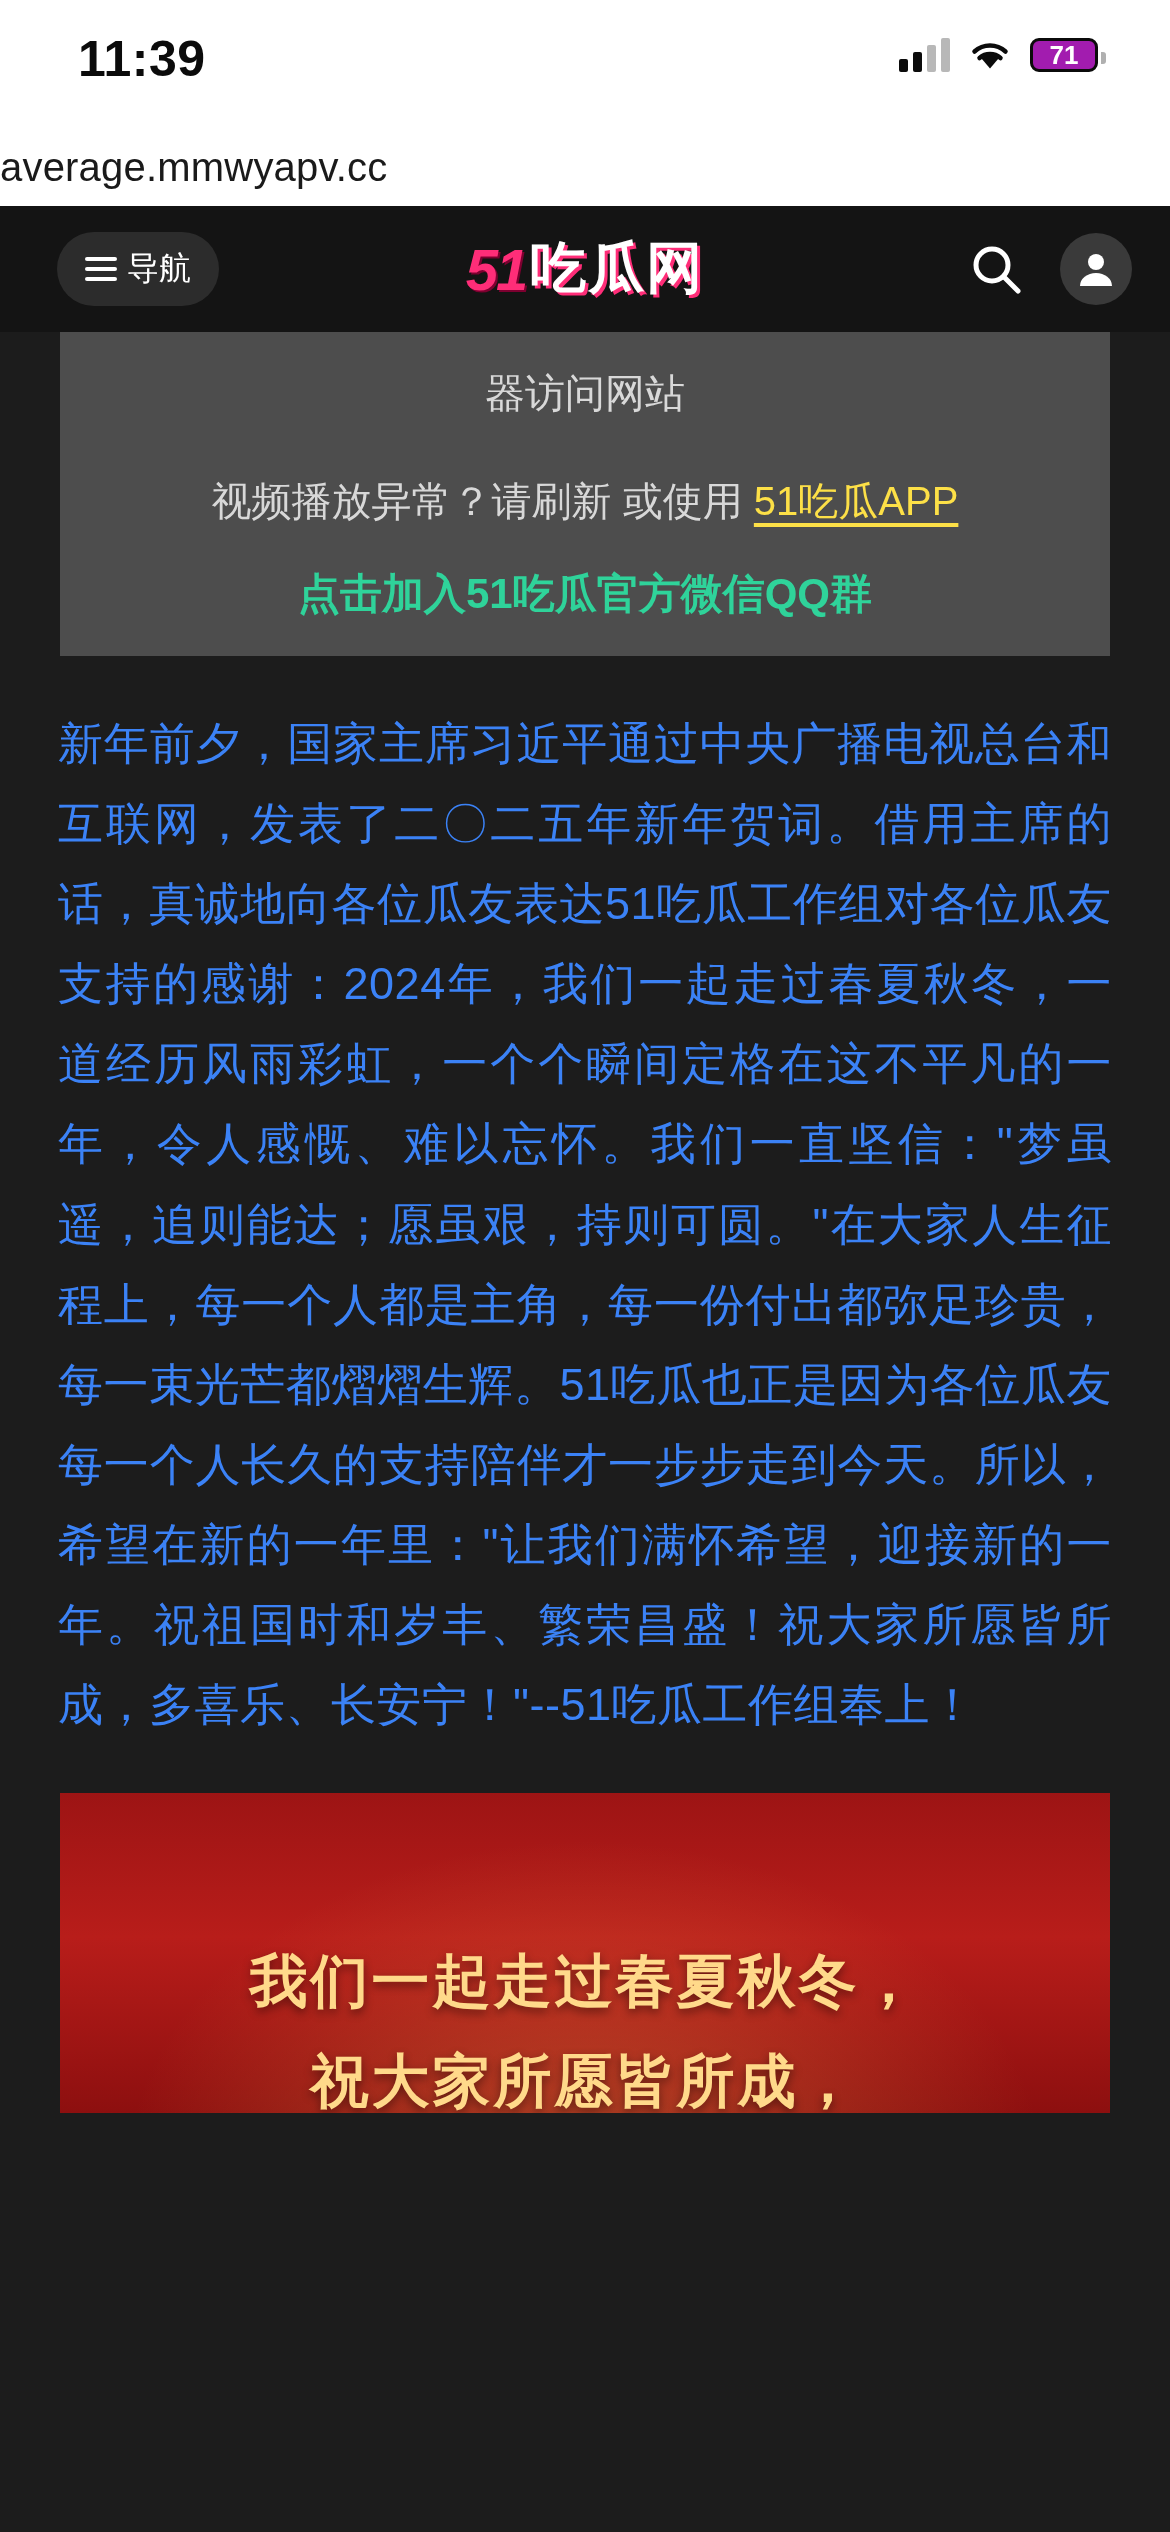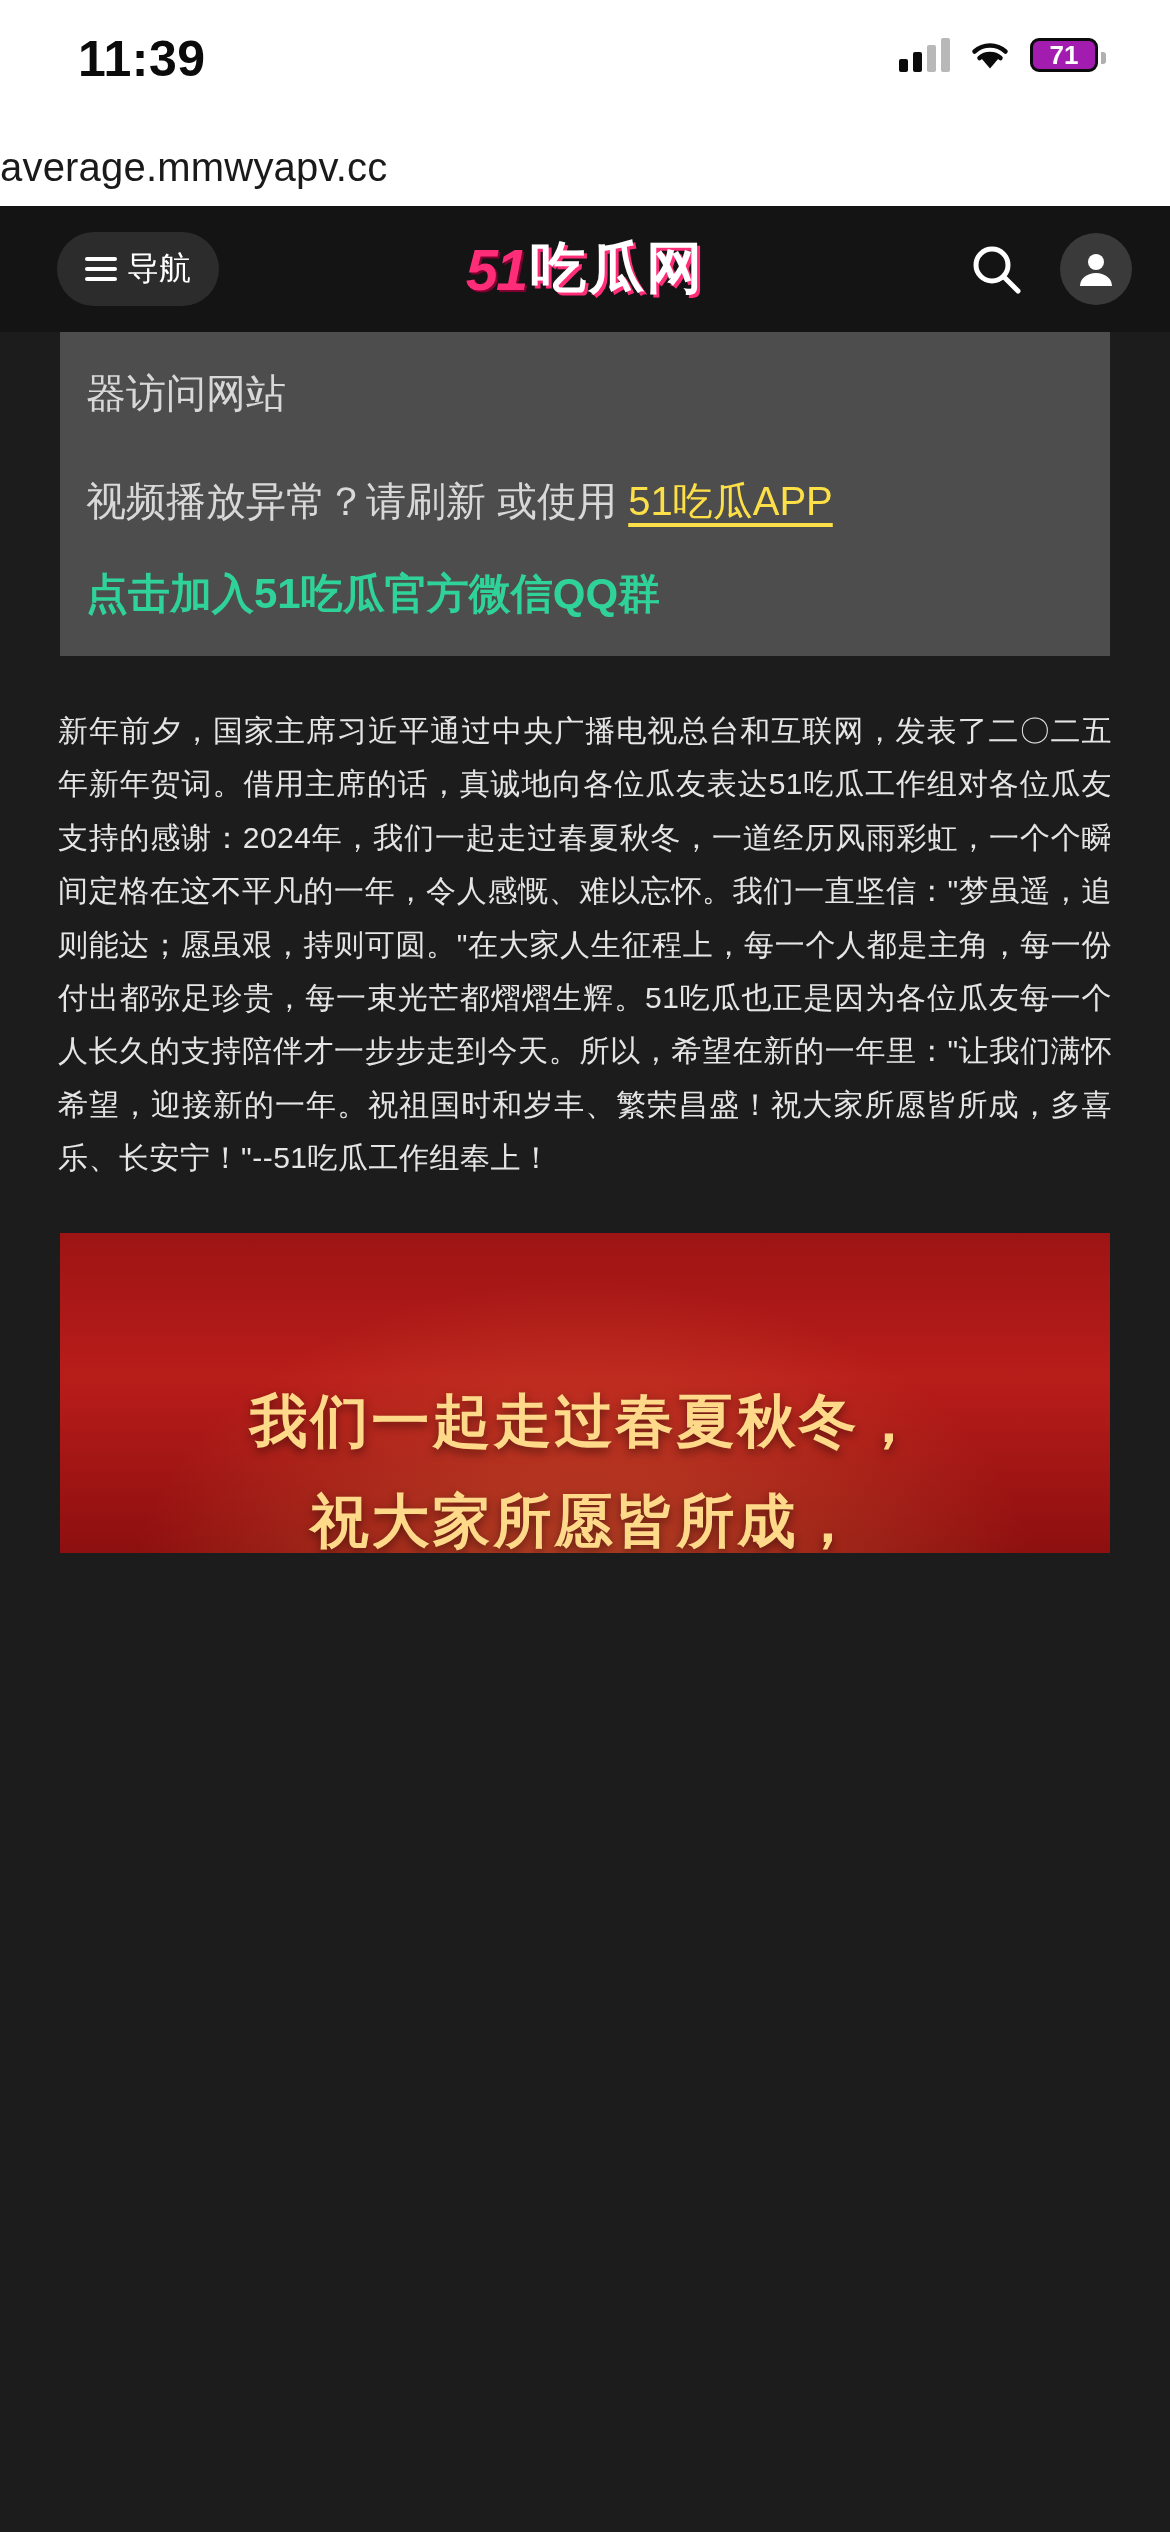--- a/index.html
+++ b/index.html
@@ -168,41 +168,42 @@
     justify-content: center;
   }
   .search-ico { width: 60px; height: 60px; display: flex; align-items: center; justify-content: center; }
 
   
   .notice {
     margin: 0 60px;
     background: #4d4d4d;
     padding: 26px 26px 34px 26px;
     color: #d8d8d8;
+    text-align: center;
   }
   .notice .line {
     font-size: 40px;
     line-height: 1.75;
     margin-bottom: 30px;
   }
   .notice .line.l1 { margin-bottom: 38px; }
   .link-green { color: #fde047; }
   .link-green.underline { text-decoration: underline; text-underline-offset: 8px; }
   .notice .qq {
     font-size: 42px;
     color: #2fd39a;
     font-weight: 700;
     margin-top: 8px;
   }
 
   
   .article {
     padding: 48px 58px 0 58px;
-    color: #e5e5e5;
-    font-size: 30px;
+    color: #3b82f6;
+    font-size: 45px;
     line-height: 1.78;
     text-align: justify;
     letter-spacing: 0.5px;
   }
 
   
   .banner {
     margin: 48px 60px 0 60px;
     height: 320px;
     background:

